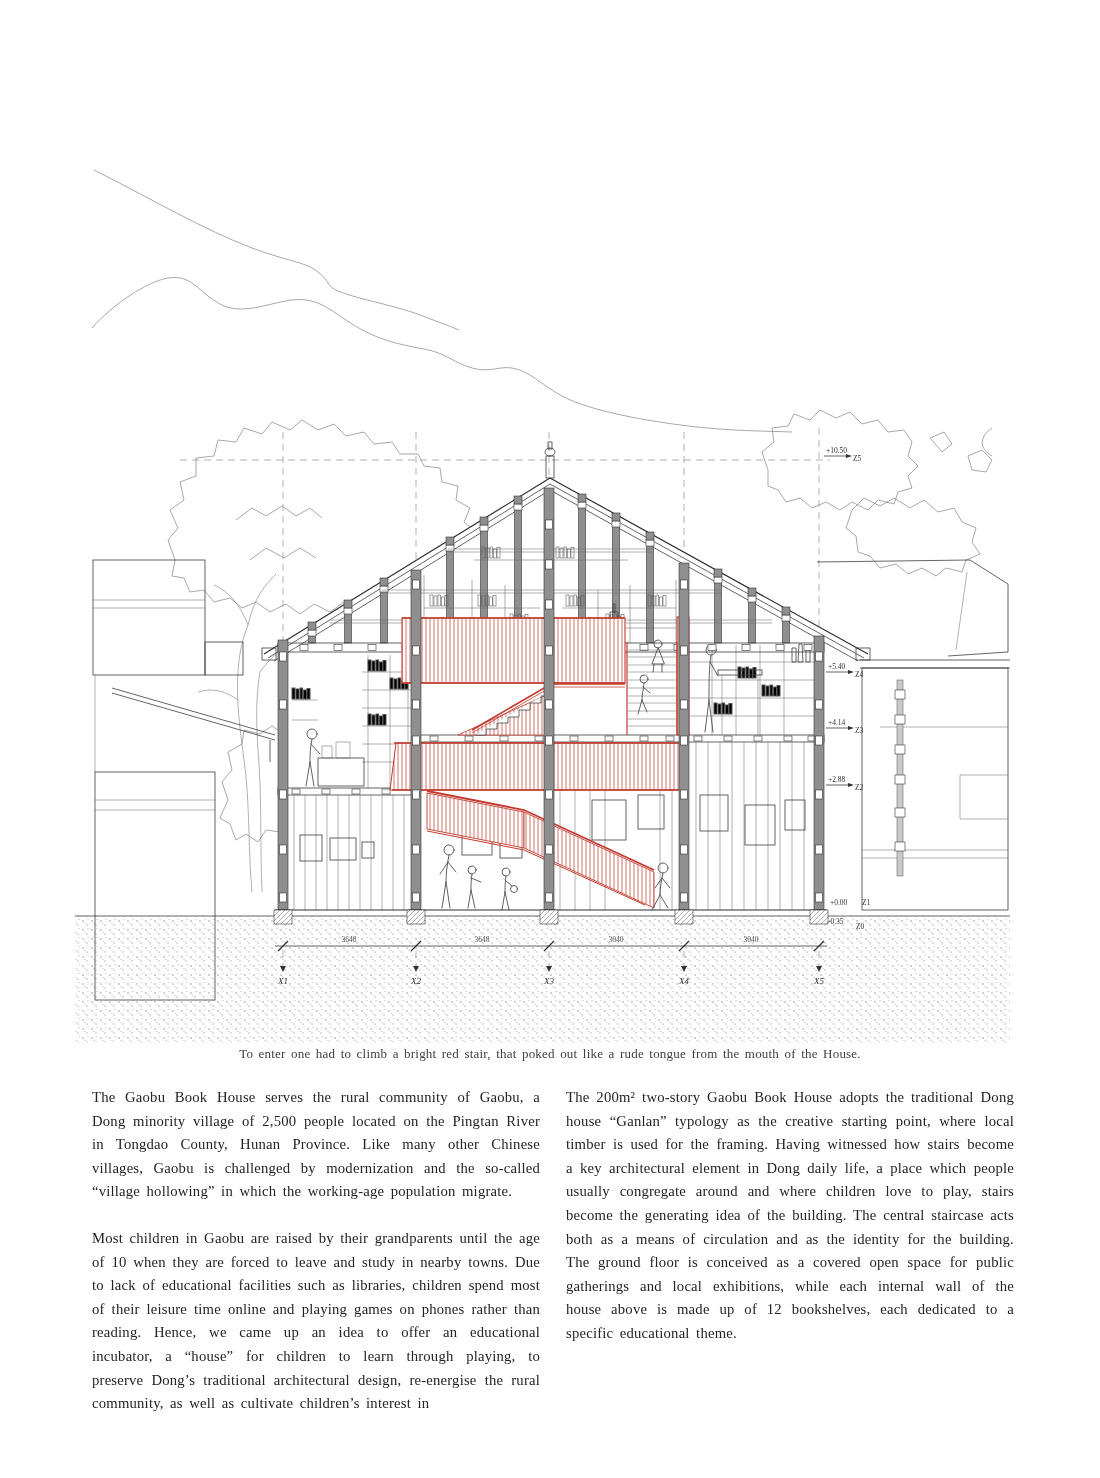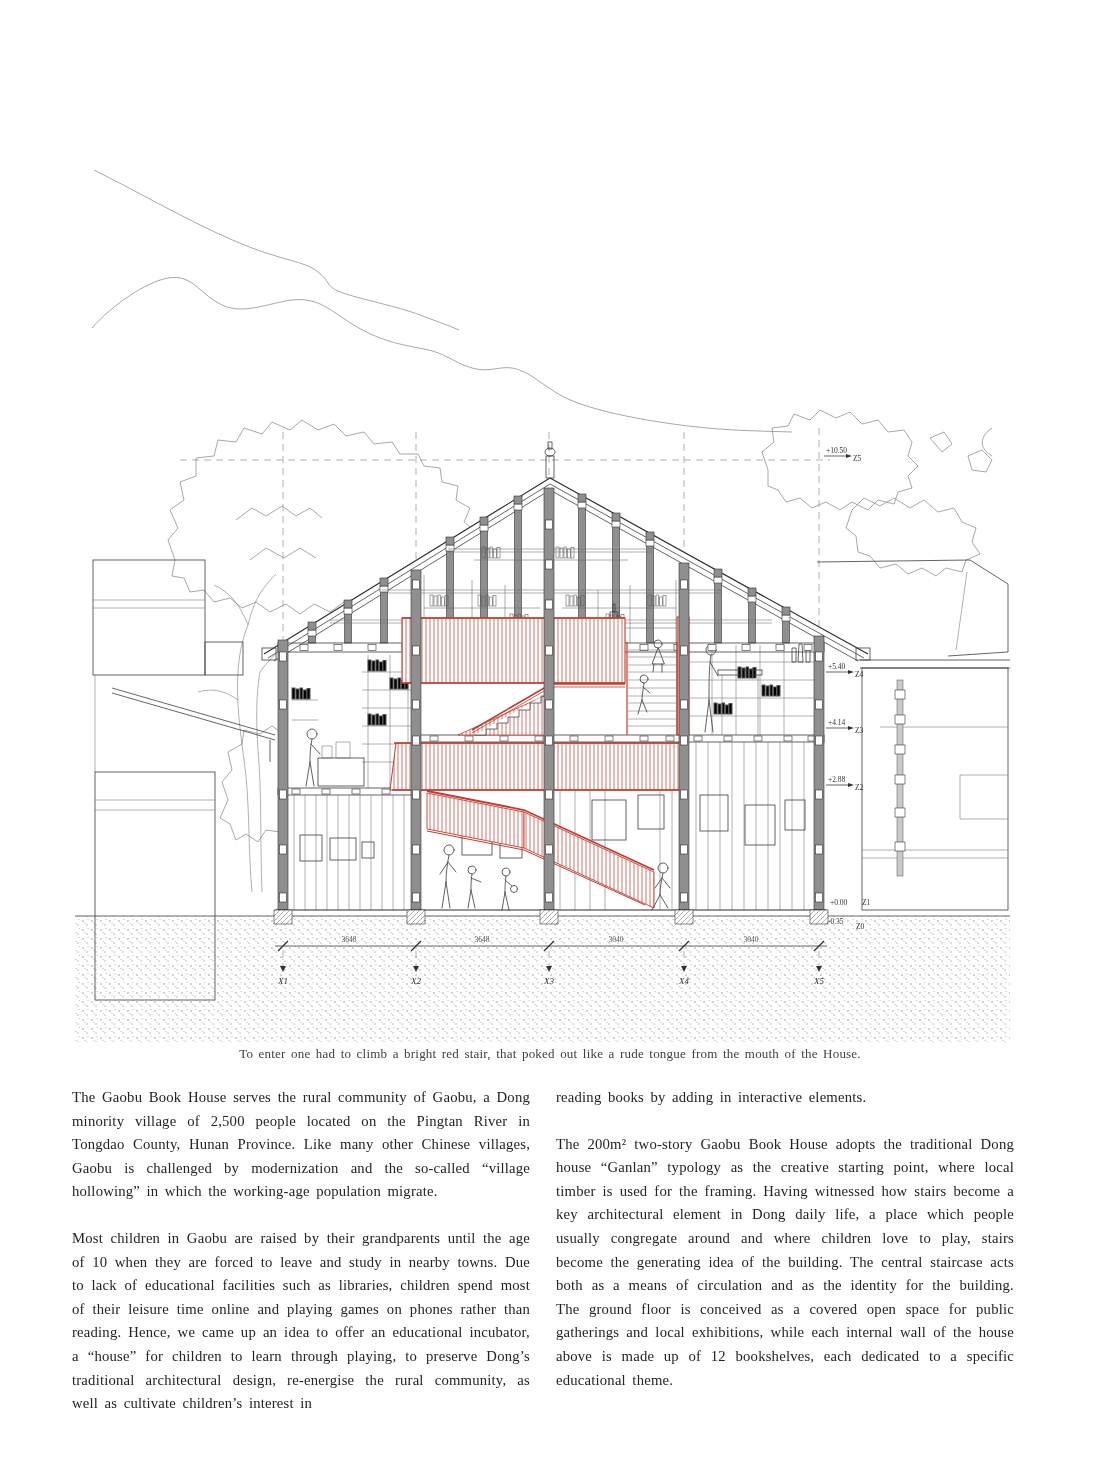--- a/index.html
+++ b/index.html
@@ -13,21 +13,21 @@
   .dash{stroke:#8f8f8f;stroke-width:.7;fill:none;stroke-dasharray:7 5;}
   .post{fill:#8f8f8f;stroke:#333;stroke-width:.6;}
   .jt{fill:#fff;stroke:#333;stroke-width:.6;}
   .wh{fill:#fff;stroke:none;}
   .red{stroke:#c23b2e;fill:none;}
   .fig{stroke:#4f4f4f;stroke-width:.9;fill:none;stroke-linecap:round;}
   .lbl{font-size:7.5px;fill:#333;}
   .dim{font-size:7.5px;fill:#555;}
   .ax{font-size:9px;fill:#333;font-style:italic;}
   .caption{text-align:center;font-size:13px;color:#3f3f3f;letter-spacing:.2px;word-spacing:2px;margin:4px 0 24px;}
-  .article{display:flex;gap:26px;padding:0 86px 0 72px;}
+  .article{display:flex;gap:26px;padding:0 86px 0 92px;}
   .col{flex:1;min-width:0;}
   .col p{margin:0 0 23px;font-size:14.7px;line-height:23.6px;text-align:justify;word-spacing:2.6px;letter-spacing:.2px;color:#232323;}
 </style>
 </head>
 <body>
 
 <svg class="figure" width="1100" height="1042" viewBox="0 0 1100 1042">
   <defs>
     <pattern id="rh" width="4" height="4" patternUnits="userSpaceOnUse">
       <rect width="4" height="4" fill="#fff"></rect>
@@ -480,16 +480,15 @@
 </svg>
 
 <div class="caption">To enter one had to climb a bright red stair, that poked out like a rude tongue from the mouth of the House.</div>
 
 <div class="article">
   <div class="col">
     <p>The Gaobu Book House serves the rural community of Gaobu, a Dong minority village of 2,500 people located on the Pingtan River in Tongdao County, Hunan Province. Like many other Chinese villages, Gaobu is challenged by modernization and the so-called “village hollowing” in which the working-age population migrate.</p>
     <p>Most children in Gaobu are raised by their grandparents until the age of 10 when they are forced to leave and study in nearby towns. Due to lack of educational facilities such as libraries, children spend most of their leisure time online and playing games on phones rather than reading. Hence, we came up an idea to offer an educational incubator, a “house” for children to learn through playing, to preserve Dong’s traditional architectural design, re-energise the rural community, as well as cultivate children’s interest in</p>
   </div>
   <div class="col">
-    <p>reading books by adding in interactive elements.</p>
     <p>The 200m² two-story Gaobu Book House adopts the traditional Dong house “Ganlan” typology as the creative starting point, where local timber is used for the framing. Having witnessed how stairs become a key architectural element in Dong daily life, a place which people usually congregate around and where children love to play, stairs become the generating idea of the building. The central staircase acts both as a means of circulation and as the identity for the building. The ground floor is conceived as a covered open space for public gatherings and local exhibitions, while each internal wall of the house above is made up of 12 bookshelves, each dedicated to a specific educational theme.</p>
   </div>
 </div>
 
 </body></html>

